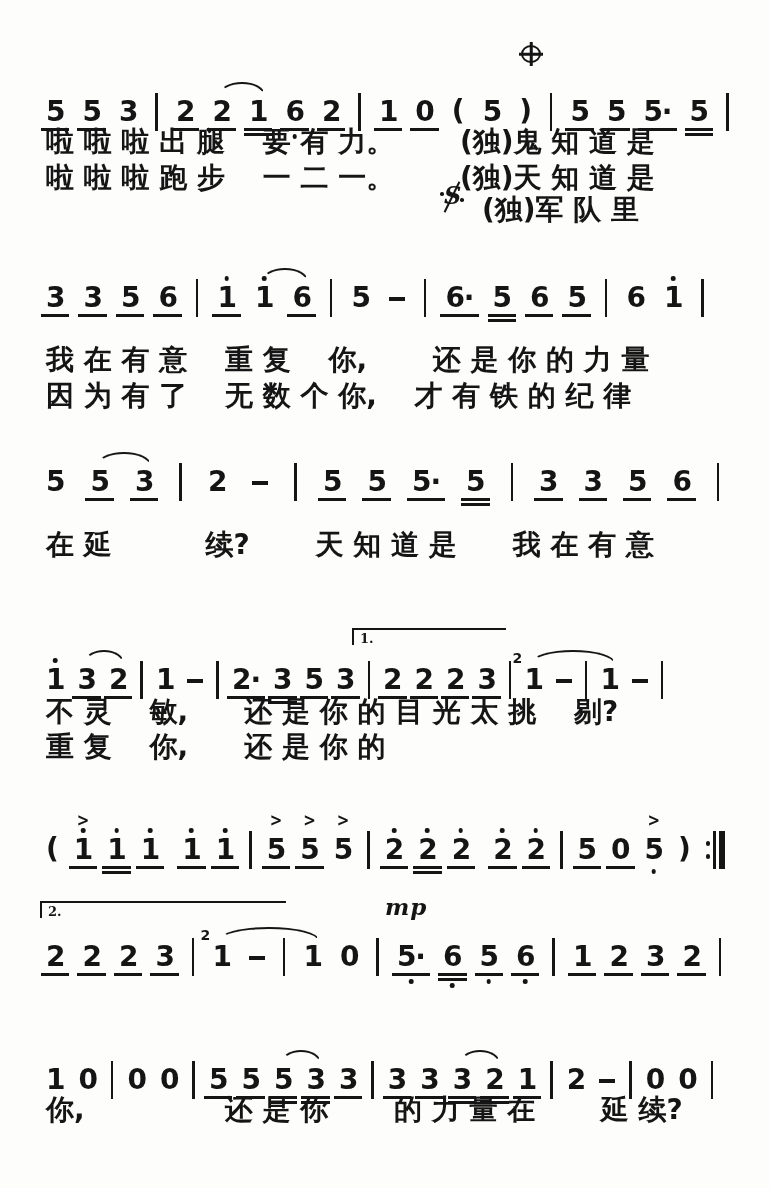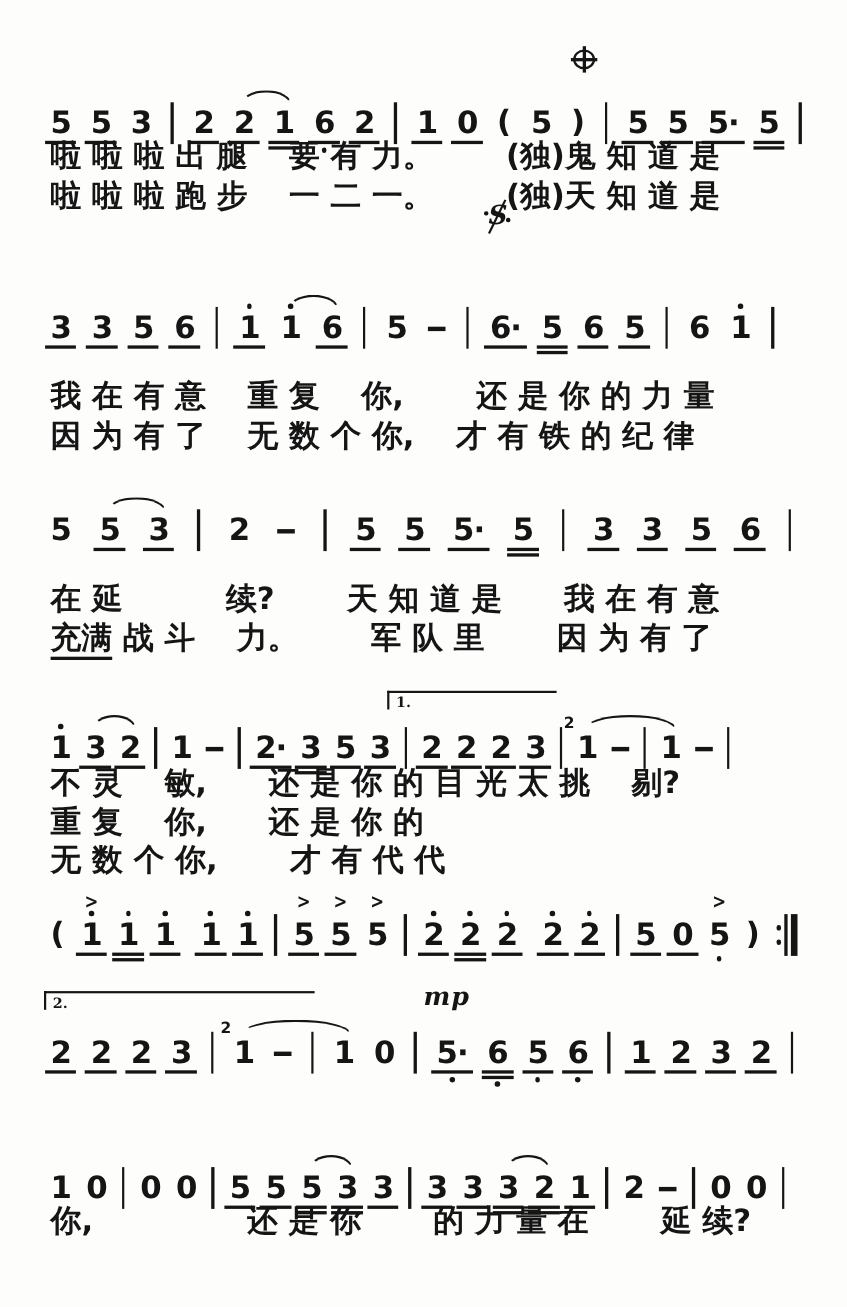--- a/index.html
+++ b/index.html
@@ -86,20 +86,21 @@
           <div class="ch"></div>
         </div>
         <div class="segno" style="left: 440px; top: 100px;">
           <span class="sg">S</span>
           <div class="sgl"></div>
           <div class="sgd d1"></div>
           <div class="sgd d2"></div>
         </div>
         <div class="lyric-row" style="top: 44px; left: 46px;"><span>啦 啦 啦 出 腿　 要 有 力。　　 (独)鬼 知 道 是</span></div>
         <div class="lyric-row" style="top: 80px; left: 46px;"><span>啦 啦 啦 跑 步　 一 二 一。　　 (独)天 知 道 是</span></div>
+        <div class="lyric-row" style="top: 112px; left: 482px;"><span>(独)军 队 里</span></div>
       </div>
       <div class="system" style="top: 268px;">
         <div class="notes-row">
           <div class="tok note" style="margin-right: 19px;"><span class="num">3</span><div class="ul" style="bottom: -5px;"></div></div>
           <div class="tok note" style="margin-right: 19px;"><span class="num">3</span><div class="ul" style="bottom: -5px;"></div></div>
           <div class="tok note" style="margin-right: 19px;"><span class="num">5</span><div class="ul" style="bottom: -5px;"></div></div>
           <div class="tok note" style="margin-right: 19px;"><span class="num">6</span><div class="ul" style="bottom: -5px;"></div></div>
           <div class="bar" style="margin-right: 19px;"></div>
           <div class="tok note" style="margin-right: 19px;"><span class="num">1</span><div class="ul" style="bottom: -5px;"></div><div class="odot hi"></div></div>
           <div class="tok note" style="margin-right: 19px;"><span class="num">1</span><div class="odot hi"></div><div class="slur" style="width: 46px;"></div></div>
@@ -138,21 +139,20 @@
           <div class="tok note" style="margin-right: 26px;"><span class="num">5·</span><div class="ul" style="bottom: -5px;"></div></div>
           <div class="tok note" style="margin-right: 26px;"><span class="num">5</span><div class="ul" style="bottom: -5px;"></div><div class="ul" style="bottom: -10px;"></div></div>
           <div class="bar" style="margin-right: 26px;"></div>
           <div class="tok note" style="margin-right: 26px;"><span class="num">3</span><div class="ul" style="bottom: -5px;"></div></div>
           <div class="tok note" style="margin-right: 26px;"><span class="num">3</span><div class="ul" style="bottom: -5px;"></div></div>
           <div class="tok note" style="margin-right: 26px;"><span class="num">5</span><div class="ul" style="bottom: -5px;"></div></div>
           <div class="tok note" style="margin-right: 26px;"><span class="num">6</span><div class="ul" style="bottom: -5px;"></div></div>
           <div class="bar" style="margin-right: 26px;"></div>
         </div>
         <div class="lyric-row" style="top: 77px; left: 46px;"><span>在 延　　　 续?　　 天 知 道 是　　我 在 有 意</span></div>
-        <div class="lyric-row" style="top: 112px; left: 46px;"><span class="ulseg">充满</span><span> 战 斗　 力。　　 军 队 里　　 因 为 有 了</span></div>
       </div>
       <div class="system" style="top: 650px;">
         <div class="notes-row">
           <div class="tok note" style="margin-right: 13px;"><span class="num">1</span><div class="odot hi"></div></div>
           <div class="tok note" style="margin-right: 13px;"><span class="num">3</span><div class="ul" style="bottom: -5px;"></div><div class="slur" style="width: 40px;"></div></div>
           <div class="tok note" style="margin-right: 13px;"><span class="num">2</span><div class="ul" style="bottom: -5px;"></div></div>
           <div class="bar" style="margin-right: 13px;"></div>
           <div class="tok note" style="margin-right: 13px;"><span class="num">1</span></div>
           <div class="dashwrap" style="margin-right: 13px;">
             <div class="dash"></div>
@@ -175,21 +175,20 @@
           <div class="bar" style="margin-right: 13px;"></div>
           <div class="tok note" style="margin-right: 13px;"><span class="num">1</span></div>
           <div class="dashwrap" style="margin-right: 13px;">
             <div class="dash"></div>
           </div>
           <div class="bar" style="margin-right: 13px;"></div>
         </div>
         <div class="volta" style="width: 152px; left: 352px; top: -22px;"><span class="vlabel">1.</span></div>
         <div class="lyric-row" style="top: 46px; left: 46px;"><span>不 灵　 敏,　　还 是 你 的 目 光 太 挑　 剔?</span></div>
         <div class="lyric-row" style="top: 81px; left: 46px;"><span>重 复　 你,　　还 是 你 的</span></div>
-        <div class="lyric-row" style="top: 116px; left: 46px;"><span>无 数 个 你,　　 才 有 代 代</span></div>
       </div>
       <div class="system" style="top: 820px;">
         <div class="notes-row">
           <div class="tok paren" style="margin-right: 15px;">(</div>
           <div class="tok note" style="margin-right: 15px;"><span class="num">1</span><div class="ul" style="bottom: -5px;"></div><div class="odot hi"></div><div class="accent">&gt;</div></div>
           <div class="tok note" style="margin-right: 15px;"><span class="num">1</span><div class="ul" style="bottom: -5px;"></div><div class="ul" style="bottom: -10px;"></div><div class="odot hi"></div></div>
           <div class="tok note" style="margin-right: 15px;"><span class="num">1</span><div class="ul" style="bottom: -5px;"></div><div class="odot hi"></div></div>
           <div class="spacer" style="width: 8px;"></div>
           <div class="tok note" style="margin-right: 15px;"><span class="num">1</span><div class="ul" style="bottom: -5px;"></div><div class="odot hi"></div></div>
           <div class="tok note" style="margin-right: 15px;"><span class="num">1</span><div class="ul" style="bottom: -5px;"></div><div class="odot hi"></div></div>

